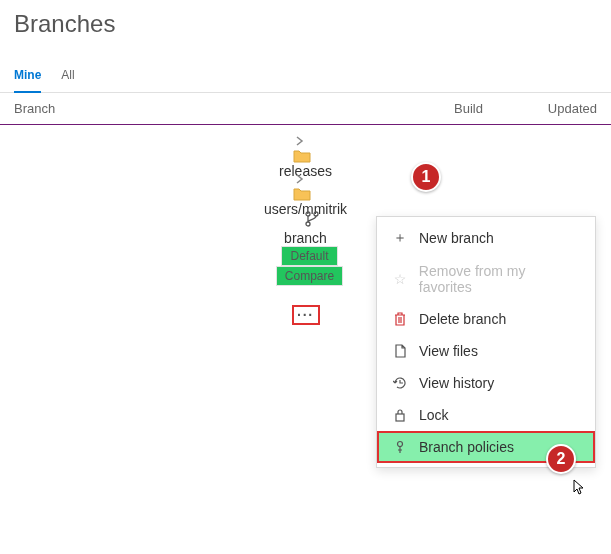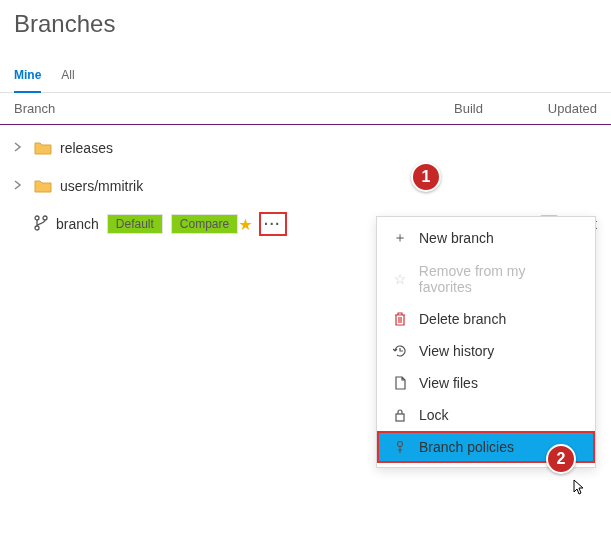--- a/index.html
+++ b/index.html
@@ -54,20 +54,21 @@
   }
   .col-branch { flex: 0 0 440px; }
   .col-build  { flex: 0 0 90px; }
   .col-updated{ flex: 1; text-align: right; }
   .rows { padding: 4px 0; }
   .row {
     display: flex;
     align-items: center;
     padding: 6px 14px;
     height: 38px;
+    flex-direction: column;
   }
   .row .chev {
     width: 14px;
     color: #888;
     font-size: 12px;
     margin-right: 6px;
   }
   .row .folder-icon {
     width: 18px;
     height: 14px;
@@ -77,21 +78,21 @@
     justify-content: center;
   }
   .row .label { color: #333; }
   .branch-row .branch-icon {
     margin-left: 20px;
     margin-right: 8px;
     color: #555;
   }
   .badge {
     display: inline-block;
-    background: #84cc16;
+    background: #22c55e;
     border: 1px solid #e2e2e2;
     color: #555;
     font-size: 12px;
     padding: 2px 8px;
     margin-left: 8px;
   }
   .star {
     color: #f0b400;
     font-size: 16px;
     margin-left: auto;
@@ -138,21 +139,21 @@
   .menu-item {
     display: flex;
     align-items: center;
     gap: 10px;
     padding: 8px 14px;
     font-size: 14px;
     color: #333;
     cursor: pointer;
   }
   .menu-item.hover {
-    background: #0ea5e9;
+    background: #86efac;
     outline: 2px solid #e03030;
     outline-offset: -2px;
   }
   .menu-item.disabled { color: #bbb; cursor: default; }
   .menu-item .mi-icon {
     width: 18px;
     display: inline-flex;
     align-items: center;
     justify-content: center;
     color: #555;
@@ -263,33 +264,33 @@
   <div class="menu-item">
     <span class="mi-icon red">
       <svg width="12" height="14" viewBox="0 0 12 14">
           <path d="M1 3 H11 M4 3 V1 H8 V3 M2 3 V13 H10 V3 M5 5 V11 M7 5 V11" fill="none" stroke="#d13438" stroke-width="1.2"></path>
         </svg>
     </span>
     <span>Delete branch</span>
   </div>
   <div class="menu-item">
     <span class="mi-icon">
+      <svg width="12" height="14" viewBox="0 0 12 14">
+          <path d="M2 1 H8 L11 4 V13 H2 Z M8 1 V4 H11" fill="none" stroke="#555" stroke-width="1.2"></path>
+        </svg>
+    </span>
+    <span>View files</span>
+  </div>
+  <div class="menu-item">
+    <span class="mi-icon">
       <svg width="14" height="14" viewBox="0 0 14 14">
           <path d="M2 7 A5 5 0 1 1 4 11 M2 7 L0 5 M2 7 L4 5 M7 4 V7 H10" fill="none" stroke="#555" stroke-width="1.2"></path>
         </svg>
     </span>
     <span>View history</span>
-  </div>
-  <div class="menu-item">
-    <span class="mi-icon">
-      <svg width="12" height="14" viewBox="0 0 12 14">
-          <path d="M2 1 H8 L11 4 V13 H2 Z M8 1 V4 H11" fill="none" stroke="#555" stroke-width="1.2"></path>
-        </svg>
-    </span>
-    <span>View files</span>
   </div>
   <div class="menu-item">
     <span class="mi-icon">
       <svg width="12" height="14" viewBox="0 0 12 14">
           <rect x="2" y="6" width="8" height="7" fill="none" stroke="#555" stroke-width="1.2"></rect>
           <path d="M4 6 V4 A2 2 0 0 1 8 4 V6" fill="none" stroke="#555" stroke-width="1.2"></path>
         </svg>
     </span>
     <span>Lock</span>
   </div>

